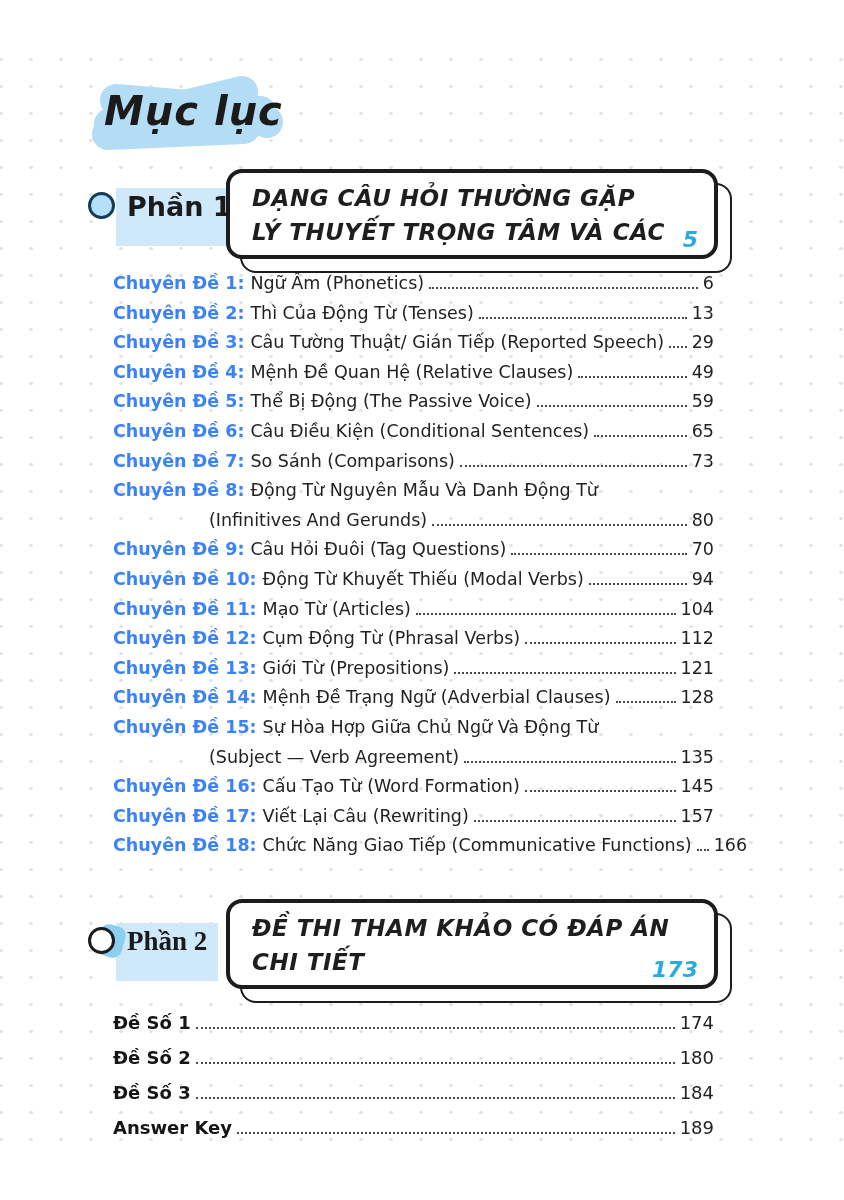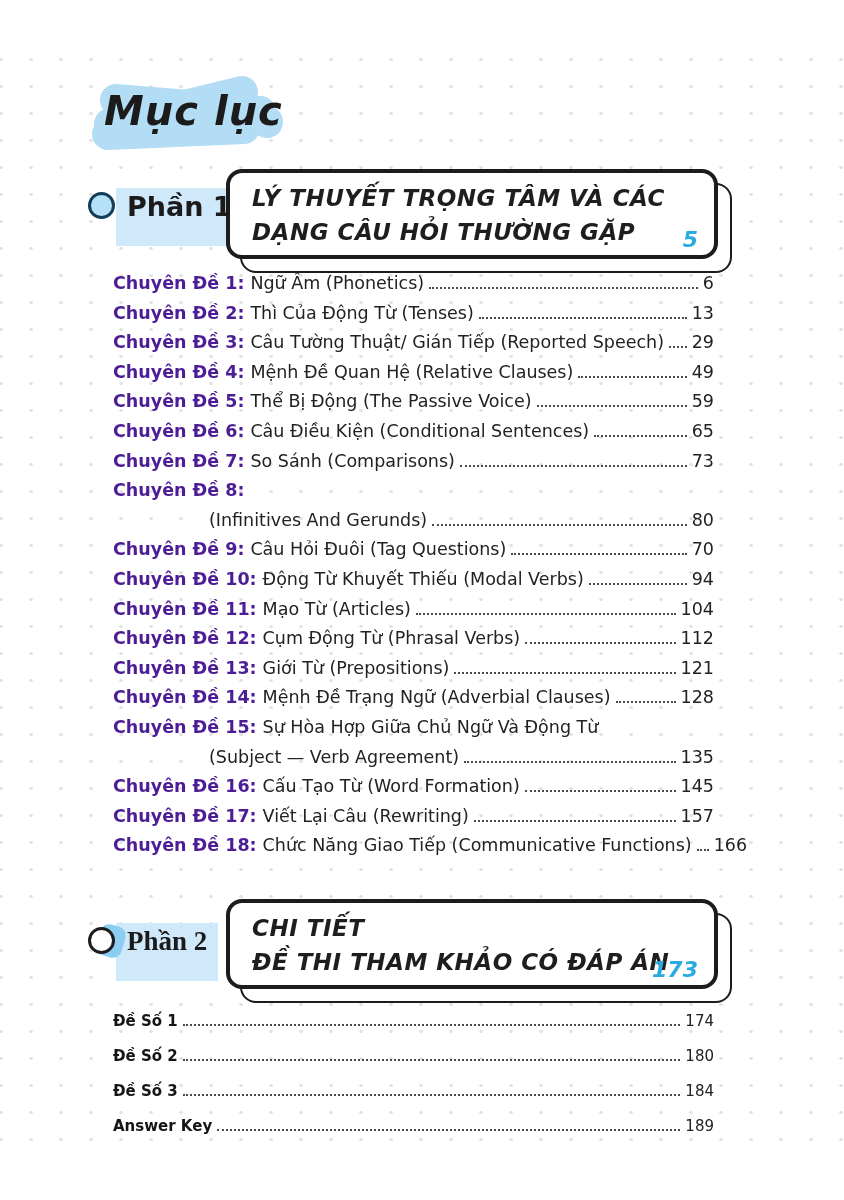--- a/index.html
+++ b/index.html
@@ -54,28 +54,28 @@
     background:#cfe9fb;padding:3px 11px 24px 11px;white-space:nowrap;
   }
   #p1-label{left:116px;top:188px;}
   #p2-label{left:116px;top:923px;font-family:Liberation Serif, serif;}
   
   .toc{position:absolute;left:113px;top:273px;width:601px;}
   .toc-row{
     display:flex;align-items:baseline;height:29.6px;
     font-size:17.5px;white-space:nowrap;color:#222;
   }
-  .toc-row .prefix{font-weight:bold;color:#4c1d95;}
+  .toc-row .prefix{font-weight:bold;color:#3b82f6;}
   .toc-row .title{margin-left:6px;}
   .toc-row.cont{padding-left:90px;}
   .dots{flex:1;height:0;border-bottom:2.4px dotted #4a4a4a;margin:0 5px;min-width:12px;}
   .pageno{color:#222;}
   
   .bottom-list{position:absolute;left:113px;top:1012px;width:601px;}
-  .bottom-row{display:flex;align-items:baseline;height:35px;font-size:15px;white-space:nowrap;}
+  .bottom-row{display:flex;align-items:baseline;height:35px;font-size:18px;white-space:nowrap;}
   .bottom-row .prefix{font-weight:bold;color:#151515;}
 </style>
 </head>
 <body>
 
 <div class="dot-grid"></div>
 
 <div class="title-wrap">
   <svg class="title-brush" width="208" height="84" viewBox="0 0 208 84">
     <g stroke="#b3ddf5" stroke-width="32" stroke-linecap="round" fill="none">
@@ -86,22 +86,22 @@
     </g>
   </svg>
   <h1 class="page-title">Mục lục</h1>
 </div>
 
 <span class="section-bullet" id="p1-bullet"></span>
 <span class="section-label" id="p1-label">Phần 1</span>
 <div class="section-box-shadow" id="p1-shadow"></div>
 <div class="section-box" id="p1-box">
   <div class="box-text">
+    <div>DẠNG CÂU HỎI THƯỜNG GẶP</div>
     <div>LÝ THUYẾT TRỌNG TÂM VÀ CÁC</div>
-    <div>DẠNG CÂU HỎI THƯỜNG GẶP</div>
   </div>
   <span class="box-page">5</span>
 </div>
 
 <div class="toc" id="toc-list">
     <div class="toc-row">
       <span class="prefix">Chuyên Đề 1:</span>
       <span class="title">Ngữ Âm (Phonetics)</span>
       <span class="dots"></span>
       <span class="pageno">6</span>
@@ -137,20 +137,21 @@
       <span class="pageno">65</span>
     </div>
     <div class="toc-row">
       <span class="prefix">Chuyên Đề 7:</span>
       <span class="title">So Sánh (Comparisons)</span>
       <span class="dots"></span>
       <span class="pageno">73</span>
     </div>
     <div class="toc-row">
       <span class="prefix">Chuyên Đề 8:</span>
+      <span class="title">Động Từ Nguyên Mẫu Và Danh Động Từ</span>
     </div>
     <div class="toc-row cont">
       <span class="title">(Infinitives And Gerunds)</span>
       <span class="dots"></span>
       <span class="pageno">80</span>
     </div>
     <div class="toc-row">
       <span class="prefix">Chuyên Đề 9:</span>
       <span class="title">Câu Hỏi Đuôi (Tag Questions)</span>
       <span class="dots"></span>
@@ -214,22 +215,22 @@
       <span class="pageno">166</span>
     </div>
   </div>
 
 <span class="bullet-blob"></span>
 <span class="section-bullet" id="p2-bullet"></span>
 <span class="section-label" id="p2-label">Phần 2</span>
 <div class="section-box-shadow" id="p2-shadow"></div>
 <div class="section-box" id="p2-box">
   <div class="box-text">
+    <div>ĐỀ THI THAM KHẢO CÓ ĐÁP ÁN</div>
     <div>CHI TIẾT</div>
-    <div>ĐỀ THI THAM KHẢO CÓ ĐÁP ÁN</div>
   </div>
   <span class="box-page">173</span>
 </div>
 
 <div class="bottom-list" id="bottom-list">
     <div class="bottom-row">
       <span class="prefix">Đề Số 1</span>
       <span class="dots"></span>
       <span class="pageno">174</span>
     </div>

